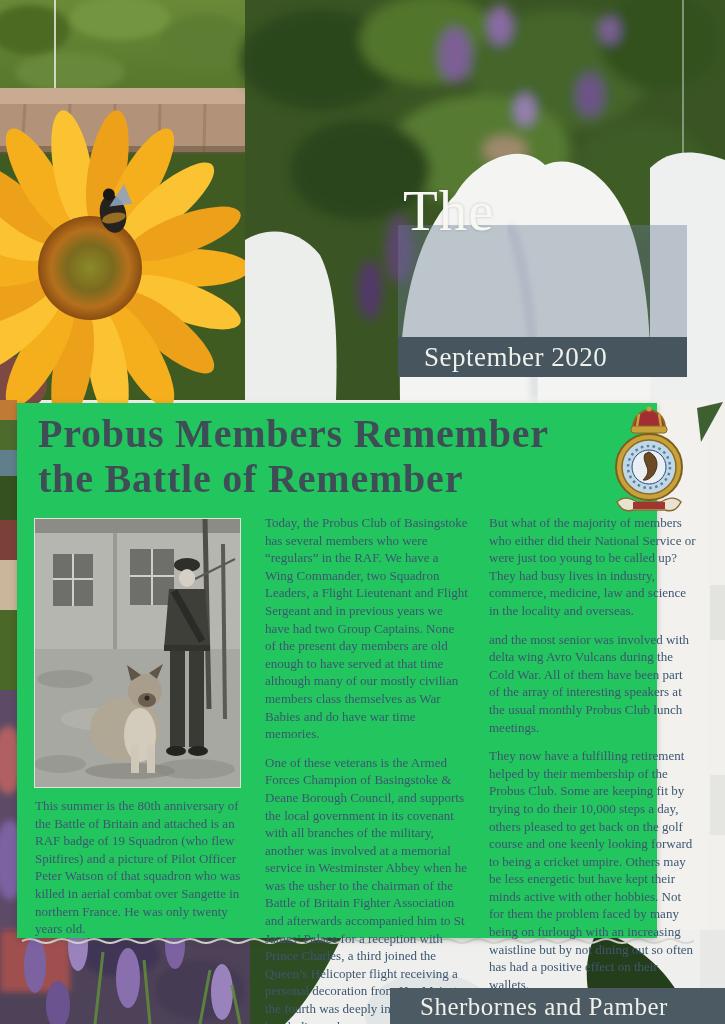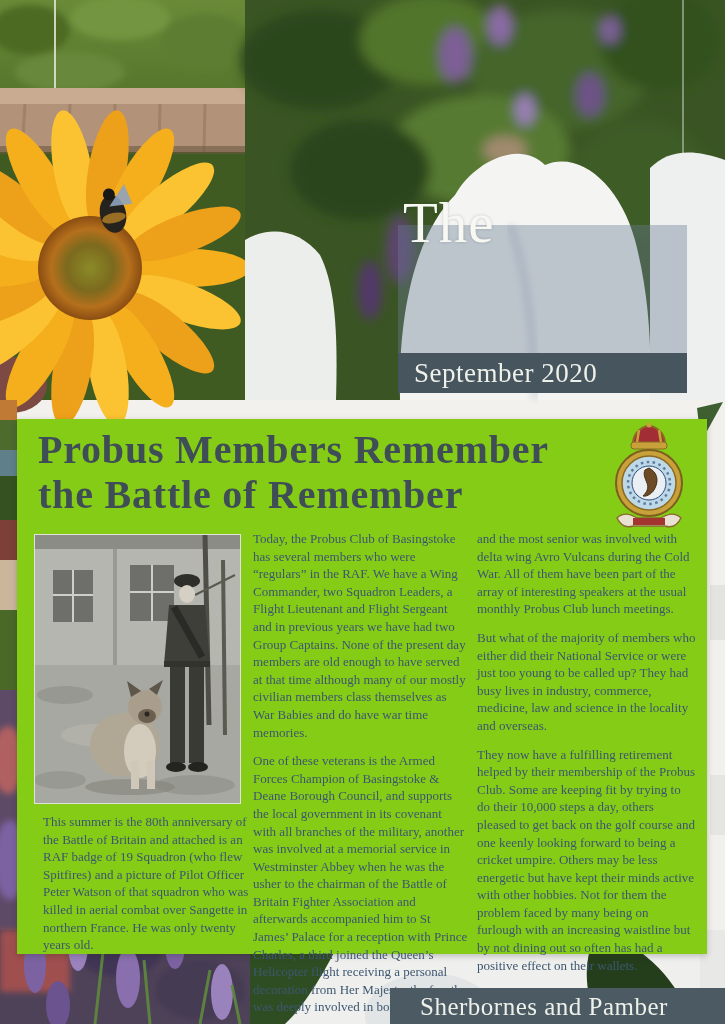--- a/index.html
+++ b/index.html
@@ -7,37 +7,37 @@
   .page { position:relative; width:725px; height:1024px; overflow:hidden;
           font-family:"Liberation Serif","DejaVu Serif",serif; background:#f2f1ed; }
   .bg-svg { position:absolute; left:0; top:0; width:725px; height:1024px; }
 
   
   .masthead-panel { position:absolute; left:398px; top:225px; width:289px; height:128px;
                     background:rgba(104,122,147,0.40); }
   .masthead-title { position:absolute; left:398px; top:176px; width:300px;
                     color:#f8f8f3; font-size:57px; line-height:69px; letter-spacing:1px;
                     text-shadow:0 0 3px rgba(40,60,70,0.25); }
-  .masthead-title .line { display:block; padding-left:5px;margin-top:12px; }
-  .date-banner { position:absolute; left:398px; top:353px; width:289px; height:40px;
+  .masthead-title .line { display:block; padding-left:5px; }
+  .date-banner { position:absolute; left:398px; top:337px; width:289px; height:40px;
                  background:#46555e; color:#eef0ea; font-size:27px; line-height:40px;
-                 padding-left:16px; letter-spacing:0.5px; }
+                 padding-left:26px; letter-spacing:0.5px; }
 
   
-  .card { position:absolute; left:17px; top:419px; width:690px; height:535px;
-          background:#84cc16; box-shadow:0 2px 6px rgba(40,40,40,0.25); }
+  .card { position:absolute; left:17px; top:403px; width:640px; height:535px;
+          background:#22c55e; box-shadow:0 2px 6px rgba(40,40,40,0.25); }
   .headline { position:absolute; left:21px; top:8px; width:570px;
               color:#3f4d57; font-size:40px; line-height:45px; letter-spacing:0.8px; }
   .badge-wrap { position:absolute; left:586px; top:3px; width:92px; height:116px; }
   .photo-wrap { position:absolute; left:18px; top:116px; width:205px; height:268px;
                 box-shadow:0 0 0 1px #e2e2dc; }
   .caption { position:absolute; left:18px; top:394px; width:212px;
-             color:#3d5671; font-size:13px; line-height:17.6px;margin-left:8px; }
+             color:#3d5671; font-size:13px; line-height:17.6px; }
   .col { position:absolute; top:111px; color:#3d5671; font-size:13px; line-height:17.6px; }
-  .col p { margin-bottom:11px; }
+  .col p { margin-bottom:11px;margin-left:12px; }
   .col2 { left:236px; width:215px; }
   .col3 { left:460px; width:219px; }
 
   
   .footer-banner { position:absolute; left:390px; top:988px; width:335px; height:40px;
                    background:#4b5a63; color:#eef0ea; font-size:25px; line-height:38px;
                    padding-left:30px; letter-spacing:0.5px; }
 </style>
 </head>
 <body>
@@ -291,22 +291,22 @@
     </div>
 
     <p class="caption">This summer is the 80th anniversary of the Battle of Britain and attached is an RAF badge of 19 Squadron (who flew Spitfires) and a picture of Pilot Officer Peter Watson of that squadron who was killed in aerial combat over Sangette in northern France. He was only twenty years old.</p>
 
     <div class="col col2">
       <p>Today, the Probus Club of Basingstoke has several members who were “regulars” in the RAF. We have a Wing Commander, two Squadron Leaders, a Flight Lieutenant and Flight Sergeant and in previous years we have had two Group Captains. None of the present day members are old enough to have served at that time although many of our mostly civilian members class themselves as War Babies and do have war time memories.</p>
       <p>One of these veterans is the Armed Forces Champion of Basingstoke &amp; Deane Borough Council, and supports the local government in its covenant with all branches of the military, another was involved at a memorial service in Westminster Abbey when he was the usher to the chairman of the Battle of Britain Fighter Association and afterwards accompanied him to St James’ Palace for a reception with Prince Charles, a third joined the Queen’s Helicopter flight receiving a personal decoration from Her Majesty,  the fourth was deeply involved in bomb disposal,</p>
     </div>
 
     <div class="col col3">
+      <p>But what of the majority of members who either did their National Service or were just too young to be called up? They had busy lives in industry, commerce, medicine, law and science in the locality and overseas.</p>
       <p>and the most senior was involved with delta wing Avro Vulcans during the Cold War. All of them have been part of the array of interesting speakers at the usual monthly Probus Club lunch meetings.</p>
-      <p>But what of the majority of members who either did their National Service or were just too young to be called up? They had busy lives in industry, commerce, medicine, law and science in the locality and overseas.</p>
       <p>They now have a fulfilling retirement helped by their membership of the Probus Club. Some are keeping fit by trying to do their 10,000 steps a day, others pleased to get back on the golf course and one keenly looking forward to being a cricket umpire. Others may be less energetic but have kept their minds active with other hobbies. Not for them the problem faced by many being on furlough with an increasing waistline but by not dining out so often has had a positive effect on their wallets.</p>
       <p>See www.probusbasingstoke.club for more information.</p>
     </div>
   </div>
 
   <div class="footer-banner">Sherbornes and Pamber</div>
 
 </div>
 
 </body></html>

